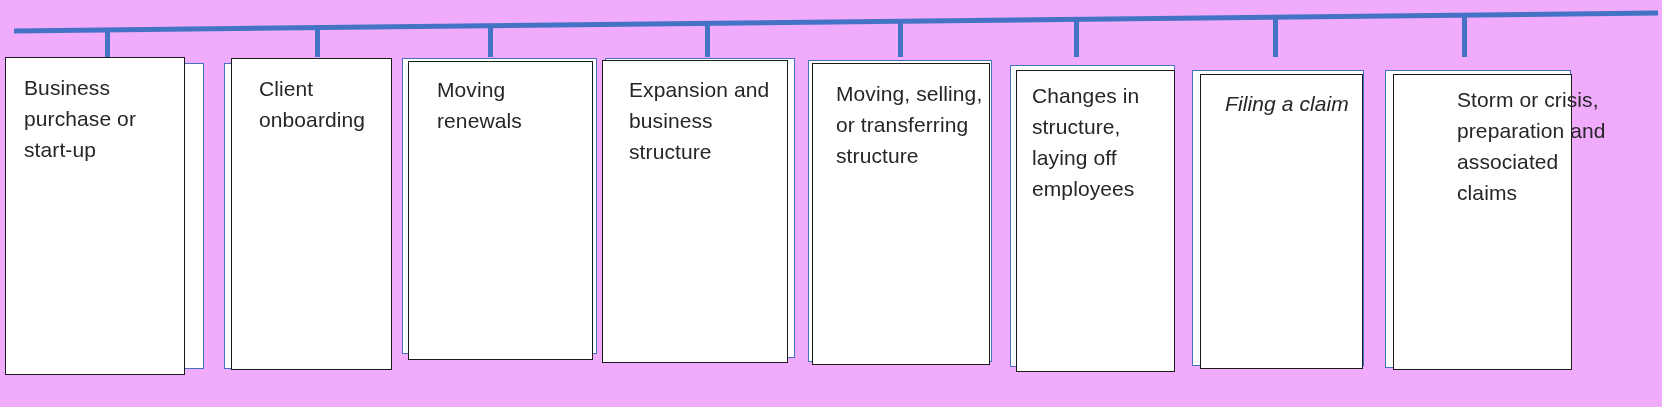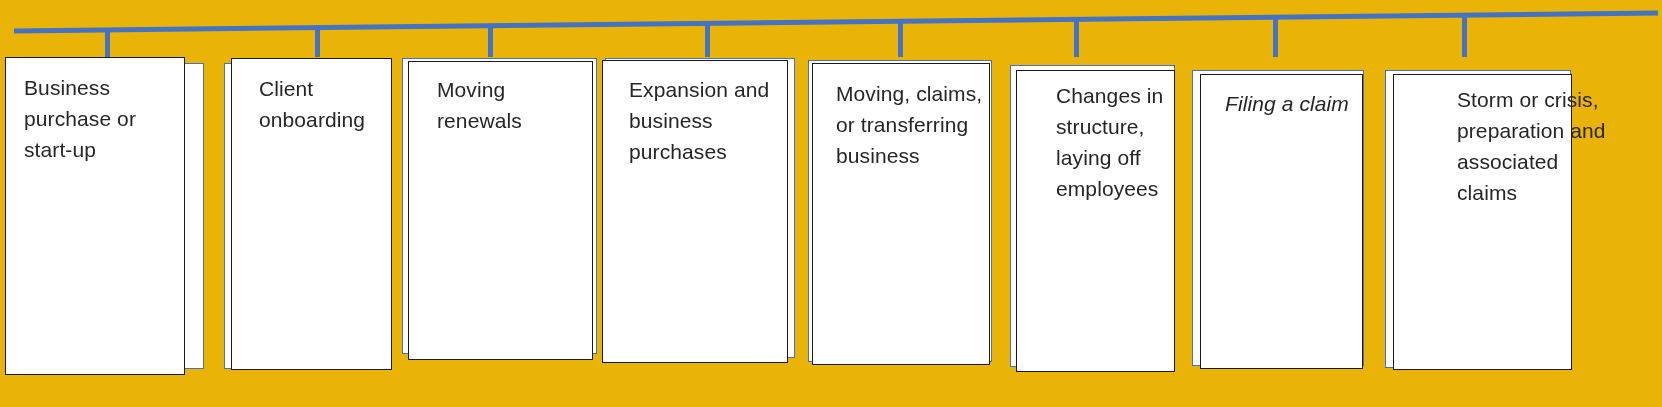--- a/index.html
+++ b/index.html
@@ -8,21 +8,21 @@
     padding: 0;
     background: #ffffff;
   }
   body {
     font-family: "Liberation Sans", sans-serif;
   }
   #stage {
     position: relative;
     width: 1662px;
     height: 407px;
-    background: #eab308;
+    background: #f0abfc;
     overflow: hidden;
   }
 
   
   #timeline-axis {
     position: absolute;
     left: 0;
     top: 0;
     width: 1662px;
     height: 60px;
@@ -93,31 +93,31 @@
         <div class="card-text" style="left: 259px; top: 73px; width: 140px;">Client onboarding</div>
       </div>
       <div class="milestone" style="left: 0px; top: 0px;">
         <div class="card-blue" style="left: 402px; top: 58px; width: 195px; height: 296px;"></div>
         <div class="card-black" style="left: 408px; top: 61px; width: 185px; height: 299px;"></div>
         <div class="card-text" style="left: 437px; top: 74px; width: 150px;">Moving renewals</div>
       </div>
       <div class="milestone" style="left: 0px; top: 0px;">
         <div class="card-blue" style="left: 605px; top: 58px; width: 190px; height: 300px;"></div>
         <div class="card-black" style="left: 602px; top: 60px; width: 186px; height: 303px;"></div>
-        <div class="card-text" style="left: 629px; top: 74px; width: 155px;">Expansion and business purchases</div>
+        <div class="card-text" style="left: 629px; top: 74px; width: 155px;">Expansion and business structure</div>
       </div>
       <div class="milestone" style="left: 0px; top: 0px;">
         <div class="card-blue" style="left: 808px; top: 60px; width: 184px; height: 302px;"></div>
         <div class="card-black" style="left: 812px; top: 63px; width: 178px; height: 302px;"></div>
-        <div class="card-text" style="left: 836px; top: 78px; width: 150px;">Moving, claims, or transferring business</div>
+        <div class="card-text" style="left: 836px; top: 78px; width: 150px;">Moving, selling, or transferring structure</div>
       </div>
       <div class="milestone" style="left: 0px; top: 0px;">
         <div class="card-blue" style="left: 1010px; top: 65px; width: 165px; height: 302px;"></div>
         <div class="card-black" style="left: 1016px; top: 70px; width: 159px; height: 302px;"></div>
-        <div class="card-text" style="left: 1032px; top: 80px; width: 140px; margin-left: 24px;">Changes in structure, laying off employees</div>
+        <div class="card-text" style="left: 1032px; top: 80px; width: 140px;">Changes in structure, laying off employees</div>
       </div>
       <div class="milestone" style="left: 0px; top: 0px;">
         <div class="card-blue" style="left: 1192px; top: 70px; width: 172px; height: 296px;"></div>
         <div class="card-black" style="left: 1200px; top: 74px; width: 163px; height: 295px;"></div>
         <div class="card-text" style="left: 1225px; top: 88px; width: 140px; font-style: italic;">Filing a claim</div>
       </div>
       <div class="milestone" style="left: 0px; top: 0px;">
         <div class="card-blue" style="left: 1385px; top: 70px; width: 186px; height: 298px;"></div>
         <div class="card-black" style="left: 1393px; top: 74px; width: 179px; height: 296px;"></div>
         <div class="card-text" style="left: 1417px; top: 84px; width: 150px; margin-left: 40px;">Storm or crisis, preparation and associated claims</div>

